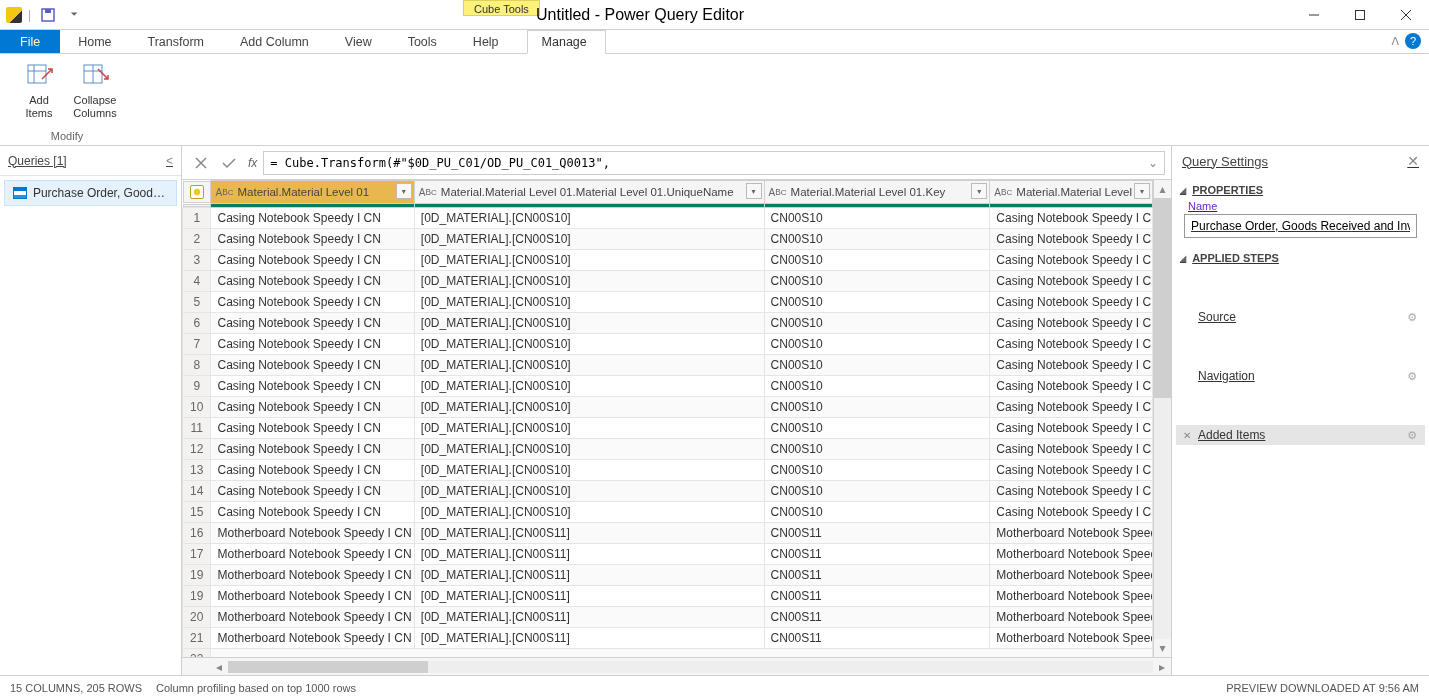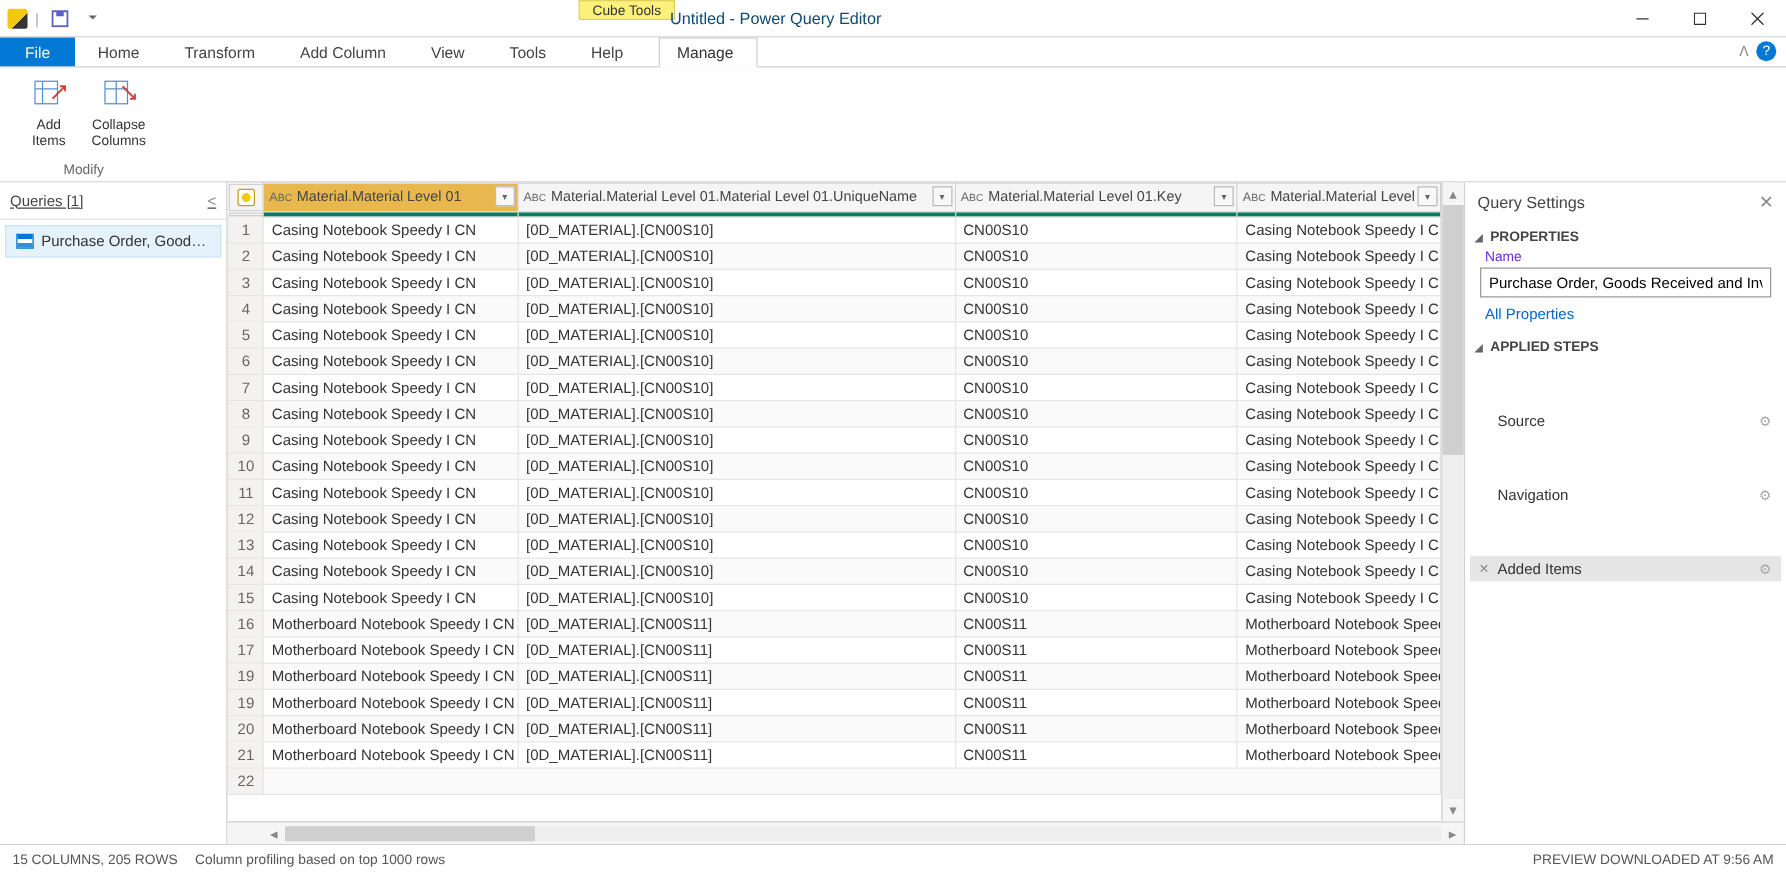--- a/index.html
+++ b/index.html
@@ -5,21 +5,21 @@
   * { margin: 0; padding: 0; box-sizing: border-box; font-family: "Segoe UI", Tahoma, Arial, sans-serif; }
   body { width: 1429px; height: 699px; background: #fff; overflow: hidden; font-size: 12px; color: #333; }
 
   
   .titlebar { height: 30px; display: flex; align-items: center; border-bottom: 1px solid #d0d0d0; position: relative; }
   .titlebar .left { display: flex; align-items: center; gap: 4px; padding-left: 6px; }
   .logo { width: 16px; height: 16px; background: linear-gradient(135deg,#f2c811 0%, #f2c811 60%, #333 60%); border-radius: 2px; display:inline-block;}
   .title-sep { color: #aaa; margin:0 2px; }
   .qat-btn { width:22px; height:22px; display:flex;align-items:center;justify-content:center; }
   .cube-tools { position:absolute; left:463px; top:0; height:16px; background:#fcf17a; border:1px solid #e0d060; padding:2px 10px; font-size:11px; }
-  .win-title { position:absolute; left:536px; font-size:13px; color:#0c4a6e;}
+  .win-title { position:absolute; left:536px; font-size:16px; color:#000000;}
   .win-controls { position:absolute; right:0; top:0; display:flex; }
   .win-ctrl { width:46px; height:30px; display:flex; align-items:center; justify-content:center; }
 
   
   .ribbon-tabs { height:24px; display:flex; align-items:stretch; border-bottom:1px solid #d0d0d0; background:#fff; position:relative;}
   .ribbon-tabs .tab { padding:0 18px; display:flex; align-items:center; font-size:12.5px; color:#444; cursor:pointer; position:relative;}
   .ribbon-tabs .tab.file { background:#0078d4; color:#fef9c3; padding:0 20px;}
   .ribbon-tabs .tab.active { color:#333; }
   .ribbon-tabs .tab.manage { background:#fff; border:1px solid #d0d0d0; border-bottom:1px solid #fff; margin-bottom:-1px;}
   .ribbon-help { position:absolute; right:8px; top:3px; width:16px; height:16px; background:#0078d4; border-radius:50%; color:#fff; font-size:11px; display:flex; align-items:center; justify-content:center;}
@@ -69,21 +69,21 @@
   .hscroll { height:18px; border-top:1px solid #d0d0d0; display:flex; align-items:center; background:#f5f5f5;}
   .hscroll .arrow{ width:18px; text-align:center; color:#888; cursor:pointer;}
   .hscroll .track{ flex:1; height:12px; background:#eee; position:relative;}
   .hscroll .thumb{ position:absolute; left:0; width:200px; height:12px; background:#cfcfcf;}
   .vscroll { width:18px; border-left:1px solid #d0d0d0; background:#f5f5f5; position:relative;}
   .vscroll .arrow{ height:18px; text-align:center; color:#888; cursor:pointer; display:flex; align-items:center; justify-content:center;}
   .vscroll .track{ height:calc(100% - 36px); background:#eee; position:relative;}
   .vscroll .thumb{ position:absolute; top:0; width:100%; height:200px; background:#cfcfcf;}
 
   
-  .settings-pane { width:258px; border-left:1px solid #d0d0d0; display:flex; flex-direction:column; background:#fff;}
+  .settings-pane { width:258px; border-left:1px solid #d0d0d0; display:flex; flex-direction:column; background:#fff;text-decoration:underline;}
   .settings-header{ height:30px; display:flex; align-items:center; justify-content:space-between; padding:0 10px; font-size:13px; color:#444;}
   .settings-close{ font-size:14px; color:#888; cursor:pointer;}
   .section-label{ font-size:11px; font-weight:bold; color:#444; padding:8px 10px 4px 18px; display:flex; align-items:center; gap:4px;}
   .section-label::before{ content:"◢"; font-size:8px; color:#666; transform:rotate(0deg); margin-left:-10px; margin-right:2px;}
   .prop-name-label{ font-size:11px; color:#6d28d9; padding:0 16px 2px 16px;}
   .prop-name-input{ margin:0 12px 6px 12px; height:24px; border:1px solid #999; padding:0 6px; font-size:12px; width:calc(100% - 24px);}
   .link { color:#0066cc; font-size:12px; padding:0 16px 6px 16px; cursor:pointer;}
   .steps-list{ padding:0 4px;}
   .step{ display:flex; align-items:center; padding:3px 8px 3px 22px; font-size:12px; color:#333; cursor:pointer; position:relative;margin-top:39px;}
   .step.active{ background:#e5e5e5;}
@@ -183,20 +183,38 @@
       <span>Queries [1]</span>
       <span style="color:#888;cursor:pointer;">&lt;</span>
     </div>
     <div class="query-item">
       <span class="table-icon-sm"></span>
       <span style="overflow:hidden;text-overflow:ellipsis;white-space:nowrap;">Purchase Order, Goods...</span>
     </div>
   </div>
 
   <div class="center">
+    <div class="formula-bar">
+      <div class="fbtn">
+          <svg width="12" height="12">
+            <line x1="1" y1="1" x2="11" y2="11" stroke="#888" stroke-width="1.5"></line>
+            <line x1="11" y1="1" x2="1" y2="11" stroke="#888" stroke-width="1.5"></line>
+          </svg>
+        </div>
+      <div class="fbtn">
+          <svg width="14" height="12">
+            <path d="M1 6 L5 10 L13 2" stroke="#888" fill="none" stroke-width="1.5"></path>
+          </svg>
+        </div>
+      <span class="fx-label">fx</span>
+      <div class="formula-input">
+        <input type="text" value="= Cube.Transform(#&quot;$0D_PU_C01/OD_PU_C01_Q0013&quot;," style="">
+        <span class="formula-expand">⌄</span>
+      </div>
+    </div>
 
     <div class="grid-wrapper">
       <div class="grid-scroll">
         <table class="grid-table" id="grid">
             <colgroup>
               <col style="width:28px">
               <col style="width:200px">
               <col style="width:344px">
               <col style="width:222px">
               <col style="width:160px">
@@ -425,21 +443,20 @@
   </div>
 
   <div class="settings-pane">
     <div class="settings-header">
       <span>Query Settings</span>
       <span class="settings-close">✕</span>
     </div>
     <div class="section-label">PROPERTIES</div>
     <div class="prop-name-label">Name</div>
     <input class="prop-name-input" value="Purchase Order, Goods Received and Inv" style="">
-    <div class="link">All Properties</div>
     <div class="section-label">APPLIED STEPS</div>
     <div class="steps-list" id="steps">
         <div class="step">
           <span>Source</span>
           <span class="gear">⚙</span>
         </div>
         <div class="step">
           <span>Navigation</span>
           <span class="gear">⚙</span>
         </div>

